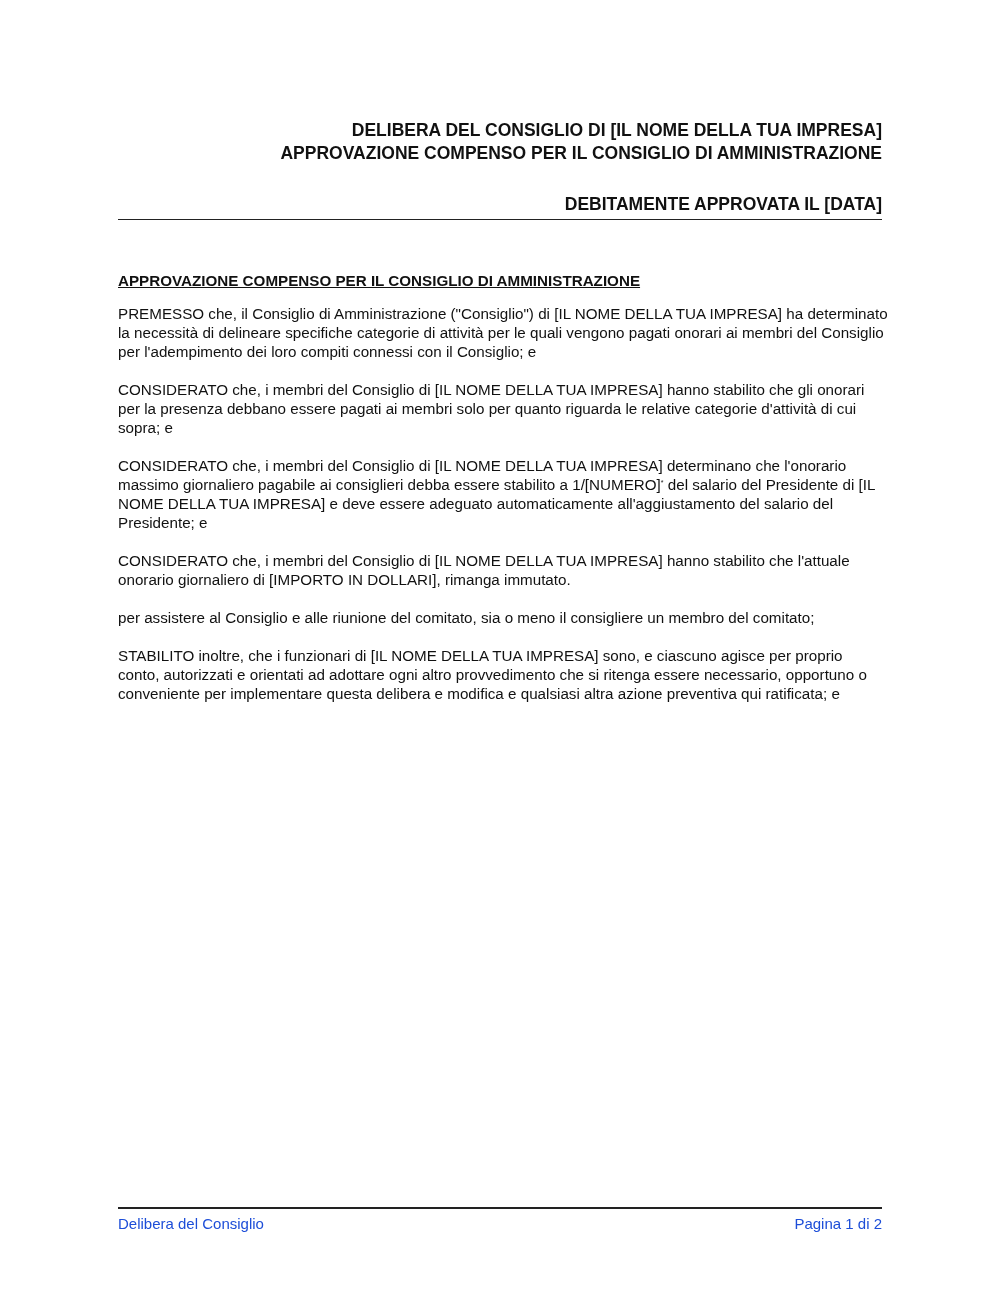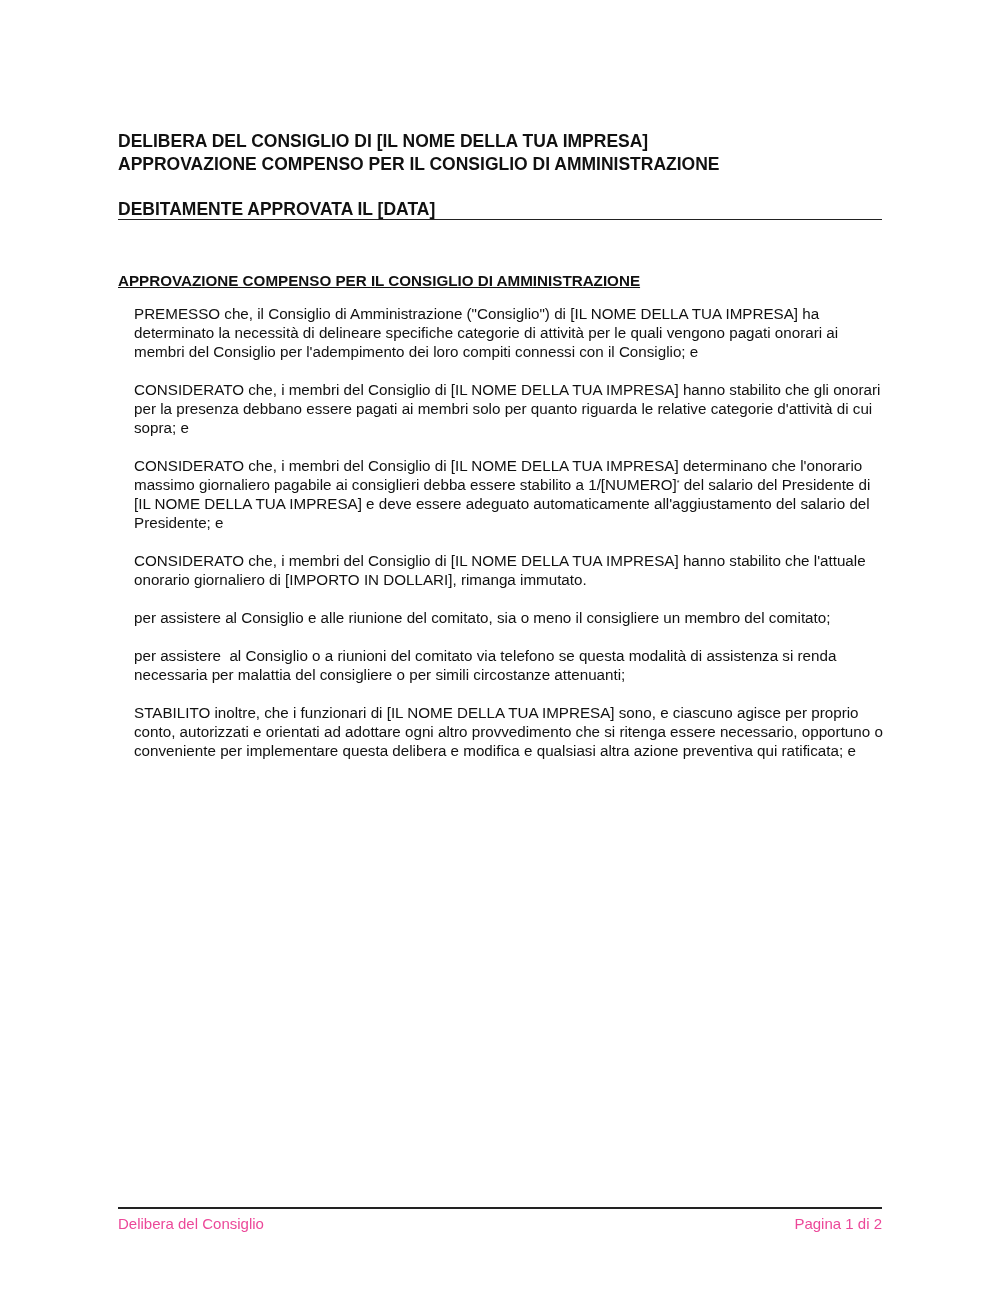--- a/index.html
+++ b/index.html
@@ -1,26 +1,26 @@
 <!DOCTYPE html>
 <html><head>
 <meta charset="utf-8">
 <style>
   html, body { margin: 0; padding: 0; background: #ffffff; }
   body { width: 1000px; height: 1290px; position: relative; font-family: "Liberation Sans", sans-serif; color: #111; }
   .page { position: absolute; left: 0; top: 0; width: 1000px; height: 1290px; background: #fff; }
-  .title-block { position: absolute; left: 118px; width: 764px; top: 130px; text-align: left; font-weight: bold; font-size: 17.5px; line-height: 23px; color: #111; }
-  .title-block .subtitle { margin-top: 22px; }
+  .title-block { position: absolute; left: 118px; width: 764px; top: 119px; text-align: right; font-weight: bold; font-size: 17.5px; line-height: 23px; color: #111; }
+  .title-block .subtitle { margin-top: 28px; }
   .rule-top { position: absolute; left: 118px; width: 764px; top: 219px; height: 0; border-top: 1.5px solid #222; }
   .content { position: absolute; left: 118px; width: 770px; top: 271px; font-size: 15.2px; line-height: 19px; color: #111; }
   .section-heading { font-weight: bold; text-decoration: underline; margin: 0 0 14px 0; font-size: 15.2px; }
-  .para { margin: 0 0 19px 16px; white-space: pre-wrap; }
+  .para { margin: 0 0 19px 0; white-space: pre-wrap; }
   sup { font-size: 7px; vertical-align: top; position: relative; top: -2px; }
   .rule-bottom { position: absolute; left: 118px; width: 764px; top: 1207px; height: 0; border-top: 2px solid #222; }
-  .footer { position: absolute; left: 118px; width: 764px; top: 1215px; font-size: 15px; line-height: 18px; display: flex; justify-content: space-between; color: #ec4899; }
+  .footer { position: absolute; left: 118px; width: 764px; top: 1215px; font-size: 15px; line-height: 18px; display: flex; justify-content: space-between; color: #1d4ed8; }
 </style>
 </head>
 <body>
 
 <div class="page">
 
   <div class="title-block">
     <div>DELIBERA DEL CONSIGLIO DI [IL NOME DELLA TUA IMPRESA]</div>
     <div>APPROVAZIONE COMPENSO PER IL CONSIGLIO DI AMMINISTRAZIONE</div>
     <div class="subtitle">DEBITAMENTE APPROVATA IL [DATA]</div>
@@ -29,21 +29,20 @@
   <div class="rule-top"></div>
 
   <div class="content">
     <div class="section-heading">APPROVAZIONE COMPENSO PER IL CONSIGLIO DI AMMINISTRAZIONE</div>
 
     <p class="para">PREMESSO che, il Consiglio di Amministrazione ("Consiglio") di [IL NOME DELLA TUA IMPRESA] ha determinato la necessità di delineare specifiche categorie di attività per le quali vengono pagati onorari ai membri del Consiglio per l'adempimento dei loro compiti connessi con il Consiglio; e</p>
     <p class="para">CONSIDERATO che, i membri del Consiglio di [IL NOME DELLA TUA IMPRESA] hanno stabilito che gli onorari per la presenza debbano essere pagati ai membri solo per quanto riguarda le relative categorie d'attività di cui sopra; e</p>
     <p class="para"><span>CONSIDERATO che, i membri del Consiglio di [IL NOME DELLA TUA IMPRESA] determinano che l'onorario massimo giornaliero pagabile ai consiglieri debba essere stabilito a 1/[NUMERO]</span><sup>*</sup><span> del salario del Presidente di [IL NOME DELLA TUA IMPRESA] e deve essere adeguato automaticamente all'aggiustamento del salario del Presidente; e</span></p>
     <p class="para">CONSIDERATO che, i membri del Consiglio di [IL NOME DELLA TUA IMPRESA] hanno stabilito che l'attuale onorario giornaliero di [IMPORTO IN DOLLARI], rimanga immutato.</p>
     <p class="para">per assistere al Consiglio e alle riunione del comitato, sia o meno il consigliere un membro del comitato;</p>
-    <p class="para">per assistere  al Consiglio o a riunioni del comitato via telefono se questa modalità di assistenza si renda necessaria per malattia del consigliere o per simili circostanze attenuanti;</p>
     <p class="para">STABILITO inoltre, che i funzionari di [IL NOME DELLA TUA IMPRESA] sono, e ciascuno agisce per proprio conto, autorizzati e orientati ad adottare ogni altro provvedimento che si ritenga essere necessario, opportuno o conveniente per implementare questa delibera e modifica e qualsiasi altra azione preventiva qui ratificata; e</p>
   </div>
 
   <div class="rule-bottom"></div>
 
   <div class="footer">
     <span>Delibera del Consiglio</span>
     <span>Pagina 1 di 2</span>
   </div>
 

